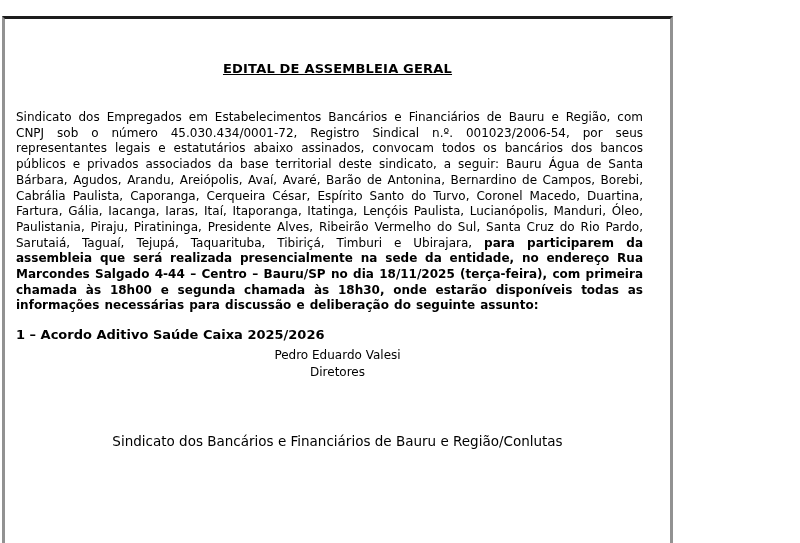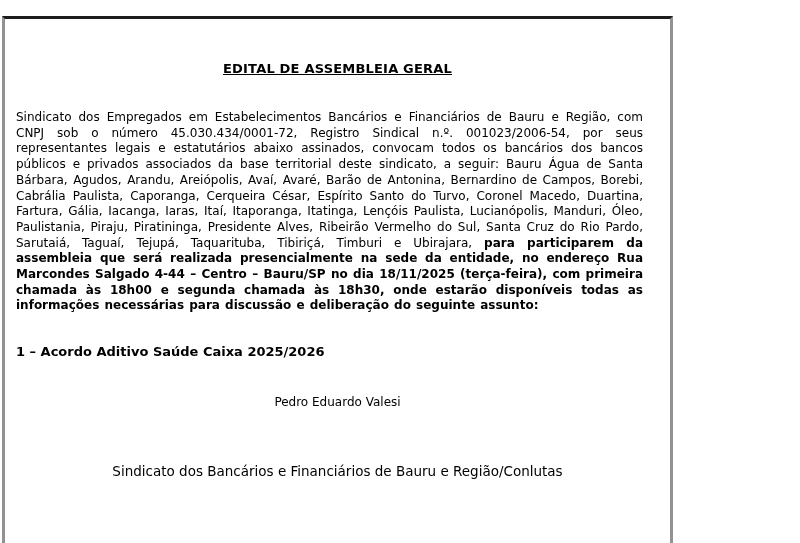--- a/index.html
+++ b/index.html
@@ -43,32 +43,32 @@
     margin: 33px 16px 0 0;
     text-align: justify;
     font-size: 12px;
     line-height: 15.7px;
     word-spacing: 1px;
   }
   .body-paragraph b {
     font-weight: bold;
   }
   .agenda-line {
-    margin: 29px 0 0 0;
+    margin: 12px 0 0 0;
     font-size: 13px;
     font-weight: bold;
     line-height: 17px;
   }
   .dateline {
     margin: 35px 0 0 0;
     font-size: 12px;
     line-height: 15px;
   }
   .signature-block {
-    margin: 34px 0 0 0;
+    margin: 4px 0 0 0;
     text-align: center;
     font-size: 12px;
     line-height: 17px;
   }
   .footer-line {
     margin: 52px 0 0 0;
     text-align: center;
     font-size: 13.5px;
     font-weight: normal;
     line-height: 17px;
@@ -82,18 +82,19 @@
 
     <h1 class="doc-title">EDITAL DE ASSEMBLEIA GERAL</h1>
 
     <p class="body-paragraph"><span>Sindicato dos Empregados em Estabelecimentos Bancários e Financiários de Bauru e Região, com CNPJ sob o número 45.030.434/0001-72, Registro Sindical n.º. 001023/2006-54, por seus representantes legais e estatutários abaixo assinados, convocam todos os bancários dos bancos públicos e privados associados da base territorial deste sindicato, a seguir: Bauru Água de Santa Bárbara, Agudos, Arandu, Areiópolis, Avaí, Avaré, Barão de Antonina, Bernardino de Campos, Borebi, Cabrália Paulista, Caporanga, Cerqueira César, Espírito Santo do Turvo, Coronel Macedo, Duartina, Fartura, Gália, Iacanga, Iaras, Itaí, Itaporanga, Itatinga, Lençóis Paulista, Lucianópolis, Manduri, Óleo, Paulistania, Piraju, Piratininga, Presidente Alves, Ribeirão Vermelho do Sul, Santa Cruz do Rio Pardo, Sarutaiá, Taguaí, Tejupá, Taquarituba, Tibiriçá, Timburi e Ubirajara, </span><b>para participarem da assembleia que será realizada presencialmente na sede da entidade, no endereço Rua Marcondes Salgado 4-44 – Centro – Bauru/SP no dia 18/11/2025 (terça-feira), com primeira chamada às 18h00 e segunda chamada às 18h30, onde estarão disponíveis todas as informações necessárias para discussão e deliberação do seguinte assunto:</b></p>
 
     <p class="agenda-line">1 – Acordo Aditivo Saúde Caixa 2025/2026</p>
 
 
     <div class="signature-block">
       <div>Pedro Eduardo Valesi</div>
+      <div>Diretores</div>
     </div>
 
     <div class="footer-line">Sindicato dos Bancários e Financiários de Bauru e Região/Conlutas</div>
 
   </div>
 </div>
 
 </body></html>

